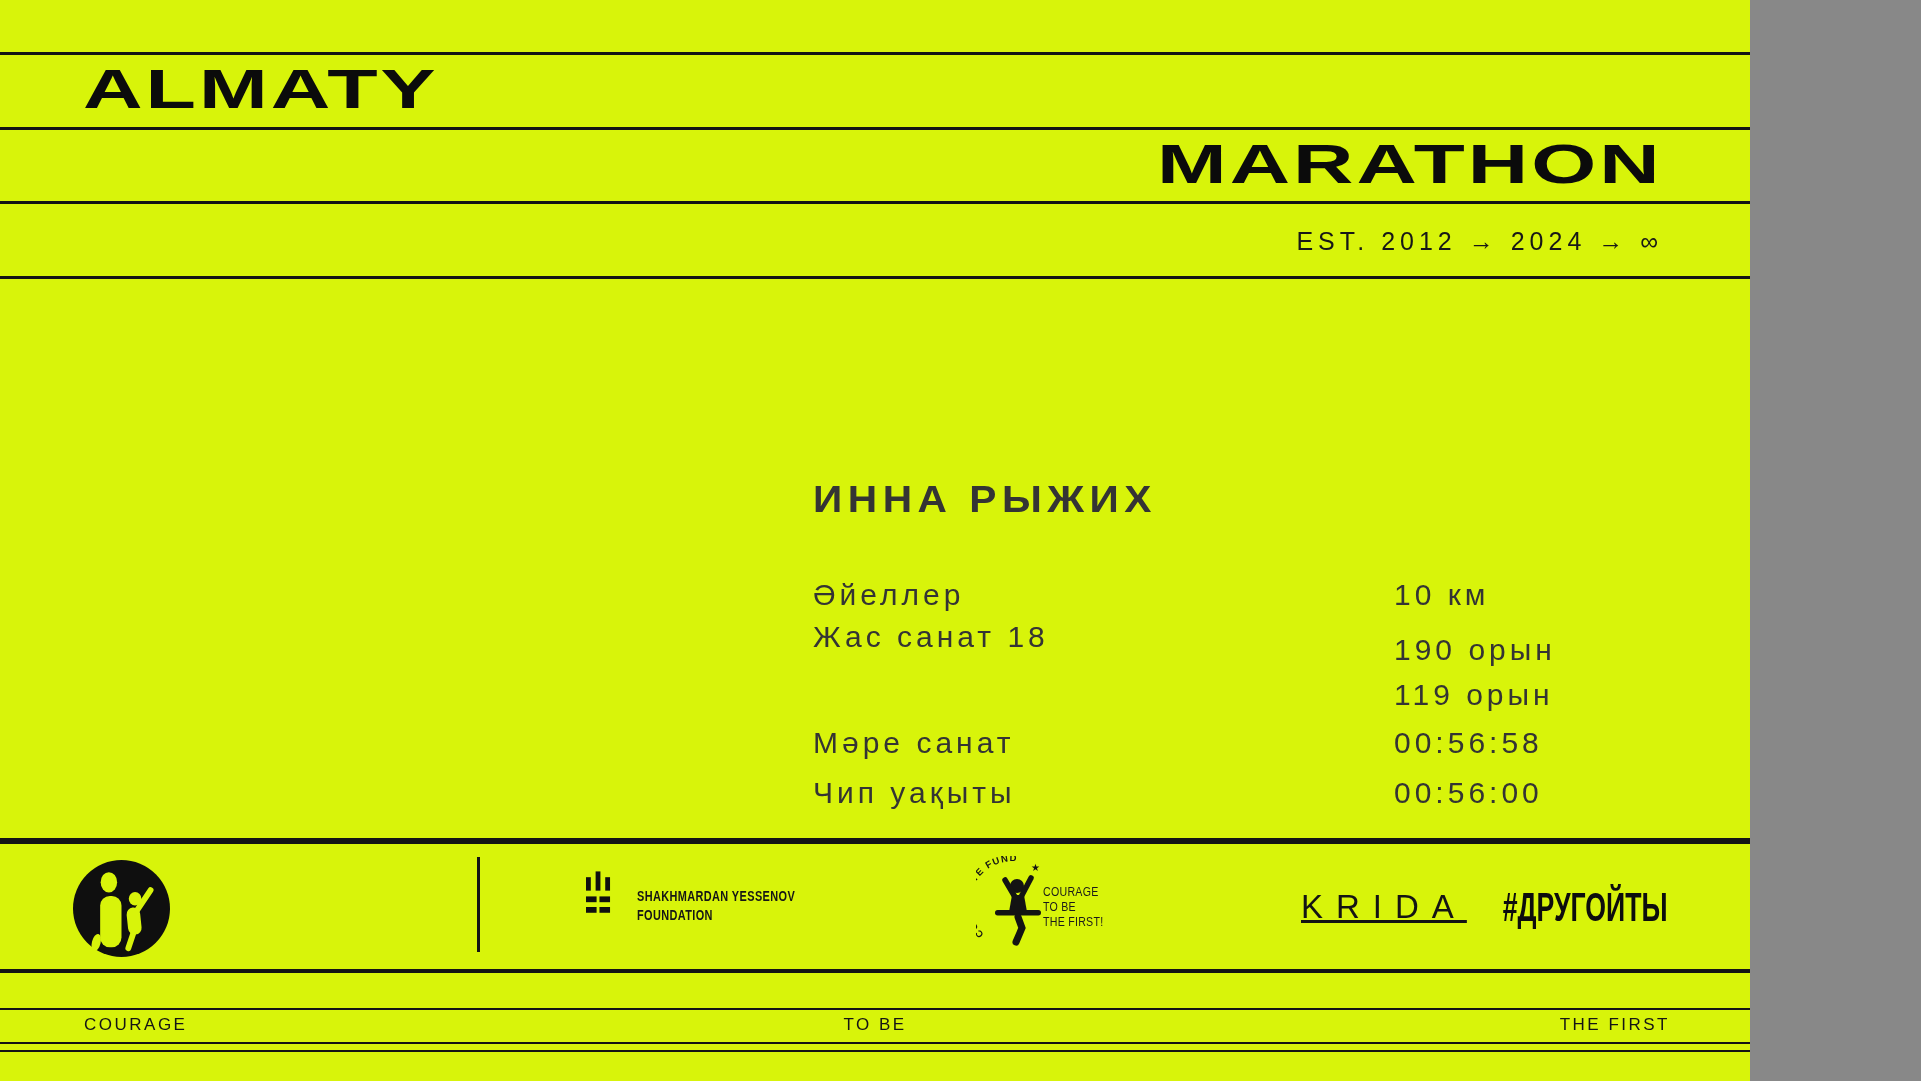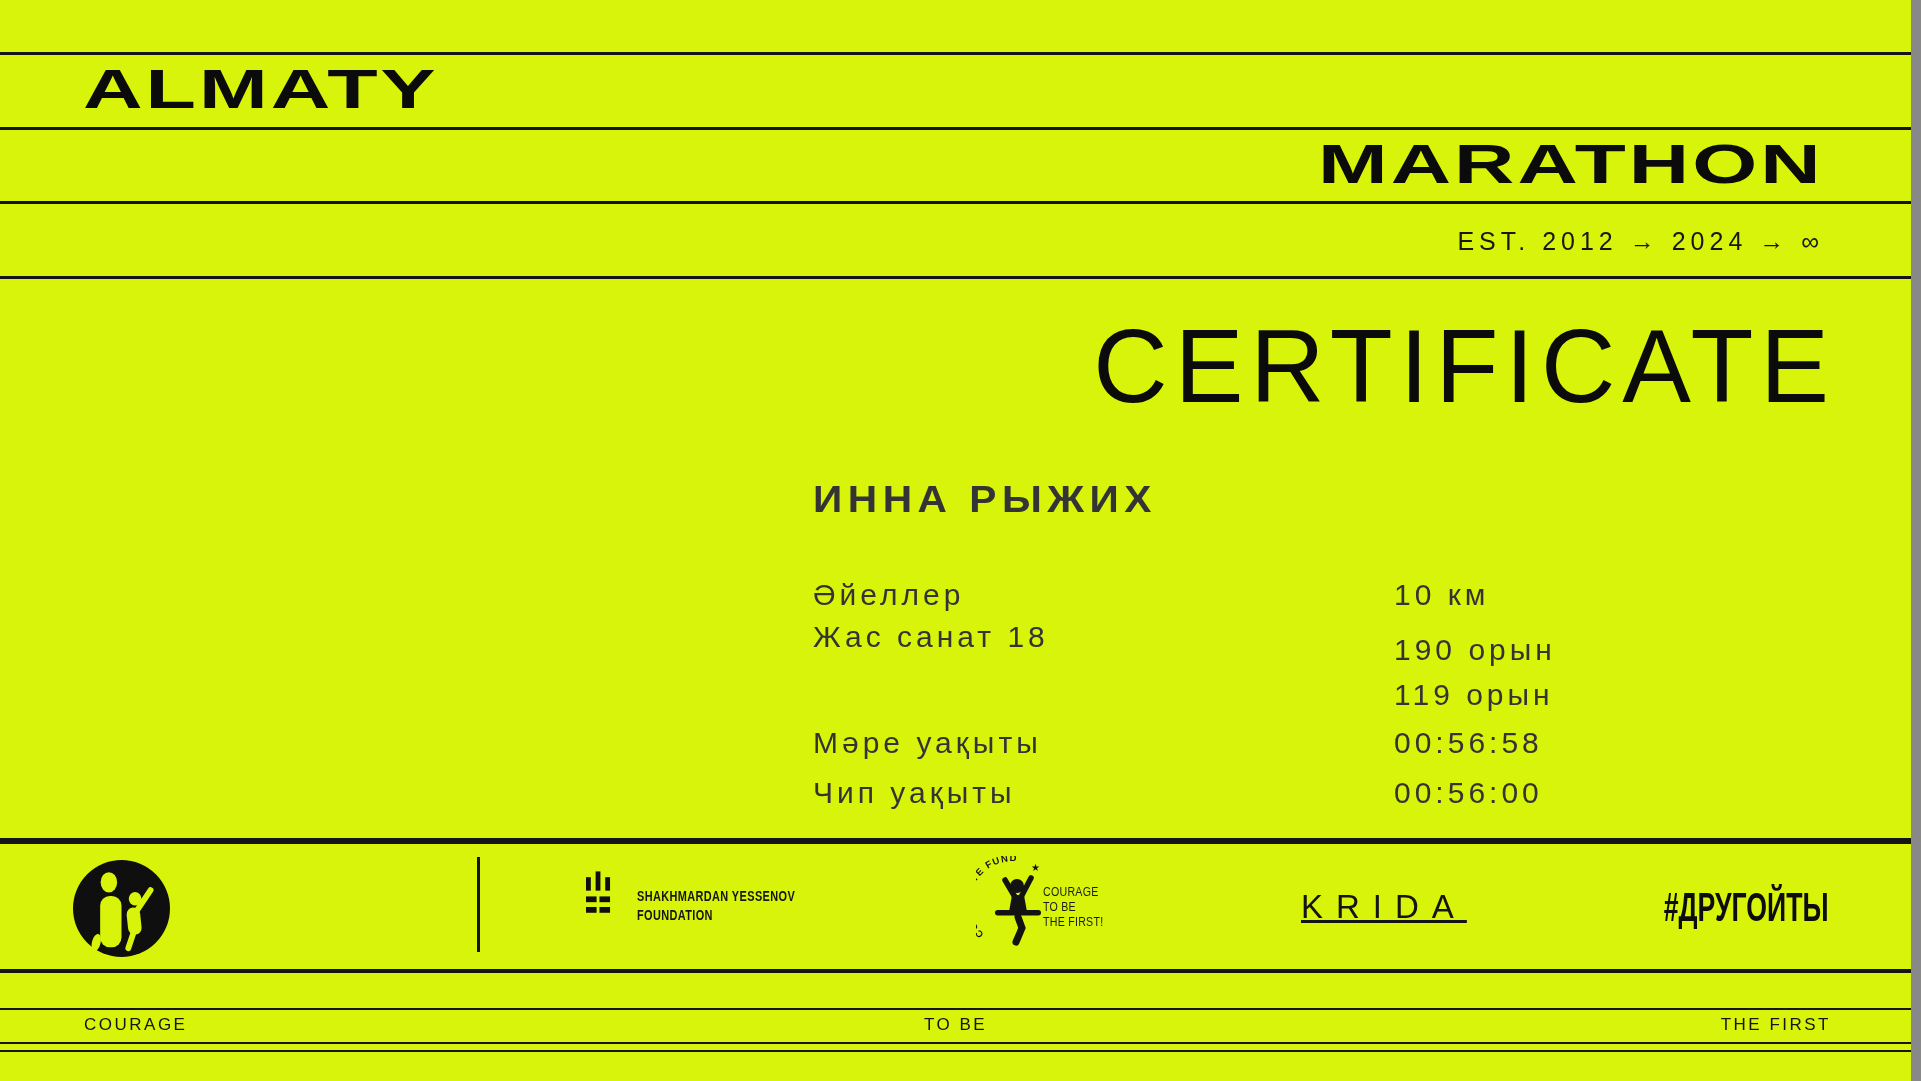--- a/index.html
+++ b/index.html
@@ -1,21 +1,21 @@
 <!DOCTYPE html>
 <html style="--bg: #D8F40A; --ink: #111111; --line: #141414; --text: #343434;"><head>
 <meta charset="utf-8">
 <style>
   :root{
     --bg:#D8F40A; --ink:#111111; --line:#141414; --text:#343434;
   }
   html,body{margin:0;padding:0;}
   body{background:#888;}
   .page{
-    position:relative; width:1911px; height:1081px; overflow:hidden;
+    position:relative; width:1750px; height:1081px; overflow:hidden;
     background:var(--bg);
     font-family:"Liberation Sans","DejaVu Sans",sans-serif;
     color:var(--ink);
   }
   .hline{position:absolute;left:0;width:100%;background:var(--line);}
   .txt{position:absolute;white-space:nowrap;}
 
   .almaty{top:57px;left:83px;font-size:55px;font-weight:700;letter-spacing:2px;
           transform:scaleX(1.5);transform-origin:left top;color:#0b0b0b;}
   .marathon{top:132px;right:87px;font-size:55px;font-weight:700;letter-spacing:2px;
@@ -62,32 +62,31 @@
   <div class="hline" style="top:838px;height:6px"></div>
   <div class="hline" style="top:969px;height:4px"></div>
   <div class="hline" style="top:1008px;height:2px"></div>
   <div class="hline" style="top:1042px;height:2px"></div>
   <div class="hline" style="top:1050px;height:2px"></div>
 
   <div class="txt almaty">ALMATY</div>
   <div class="txt marathon">MARATHON</div>
   <div class="txt est">EST. 2012 → 2024 → ∞</div>
 
-  <div class="txt cert-title">CERTIFICATE</div>
   <div class="txt runner-name">ИННА РЫЖИХ</div>
 
   <div class="txt row-label" style="top:578px">Әйеллер</div>
   <div class="txt row-value" style="top:578px">10 км</div>
 
   <div class="txt row-label" style="top:620px">Жас санат 18</div>
   <div class="txt row-value" style="top:633px">190 орын</div>
 
   <div class="txt row-value" style="top:678px">119 орын</div>
 
-  <div class="txt row-label" style="top:726px">Мәре уақыты</div>
+  <div class="txt row-label" style="top:726px">Мәре санат</div>
   <div class="txt row-value" style="top:726px">00:56:58</div>
 
   <div class="txt row-label" style="top:776px">Чип уақыты</div>
   <div class="txt row-value" style="top:776px">00:56:00</div>
 
   <svg class="kaspi-icon" viewBox="0 0 100 100" aria-hidden="true">
     <circle cx="50" cy="50" r="50" fill="#0f0f0f"></circle>
     <ellipse cx="37" cy="23" rx="8.5" ry="10.5" fill="var(--bg)"></ellipse>
     <rect x="28" y="37" width="22" height="53" rx="10" fill="var(--bg)"></rect>
     <ellipse cx="24" cy="85" rx="4.5" ry="9" transform="rotate(14 24 85)" fill="var(--bg)"></ellipse>

